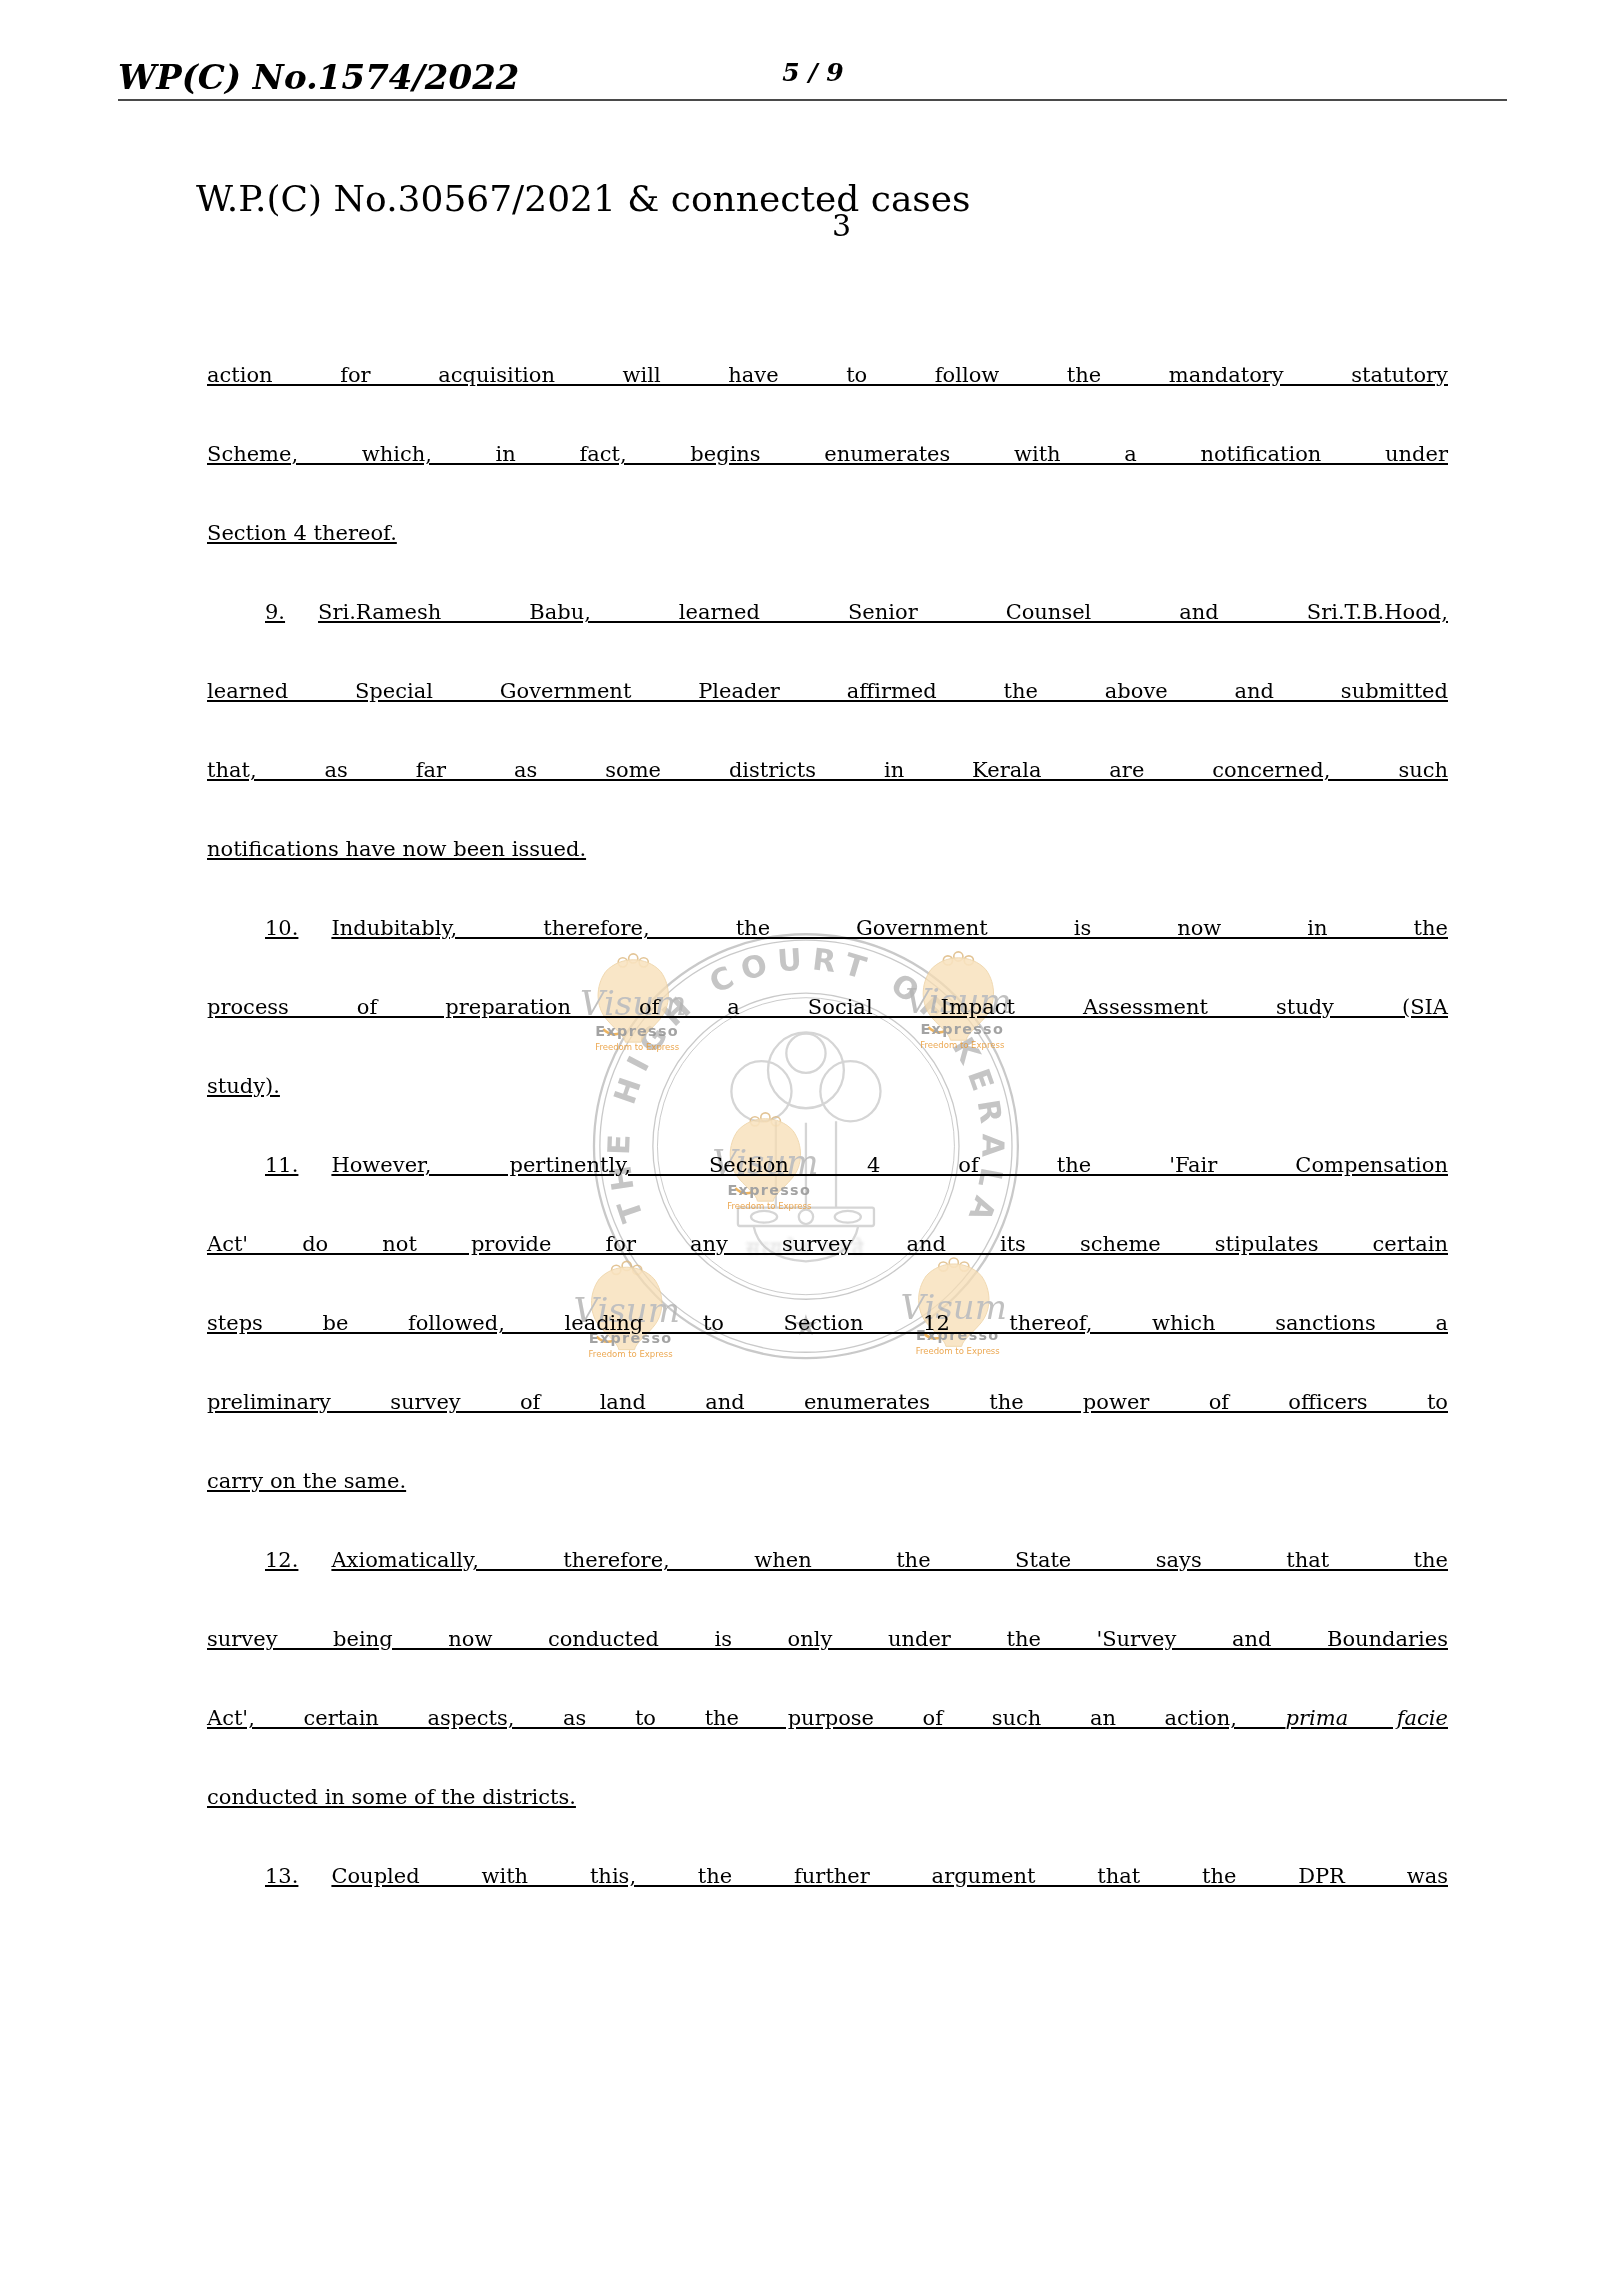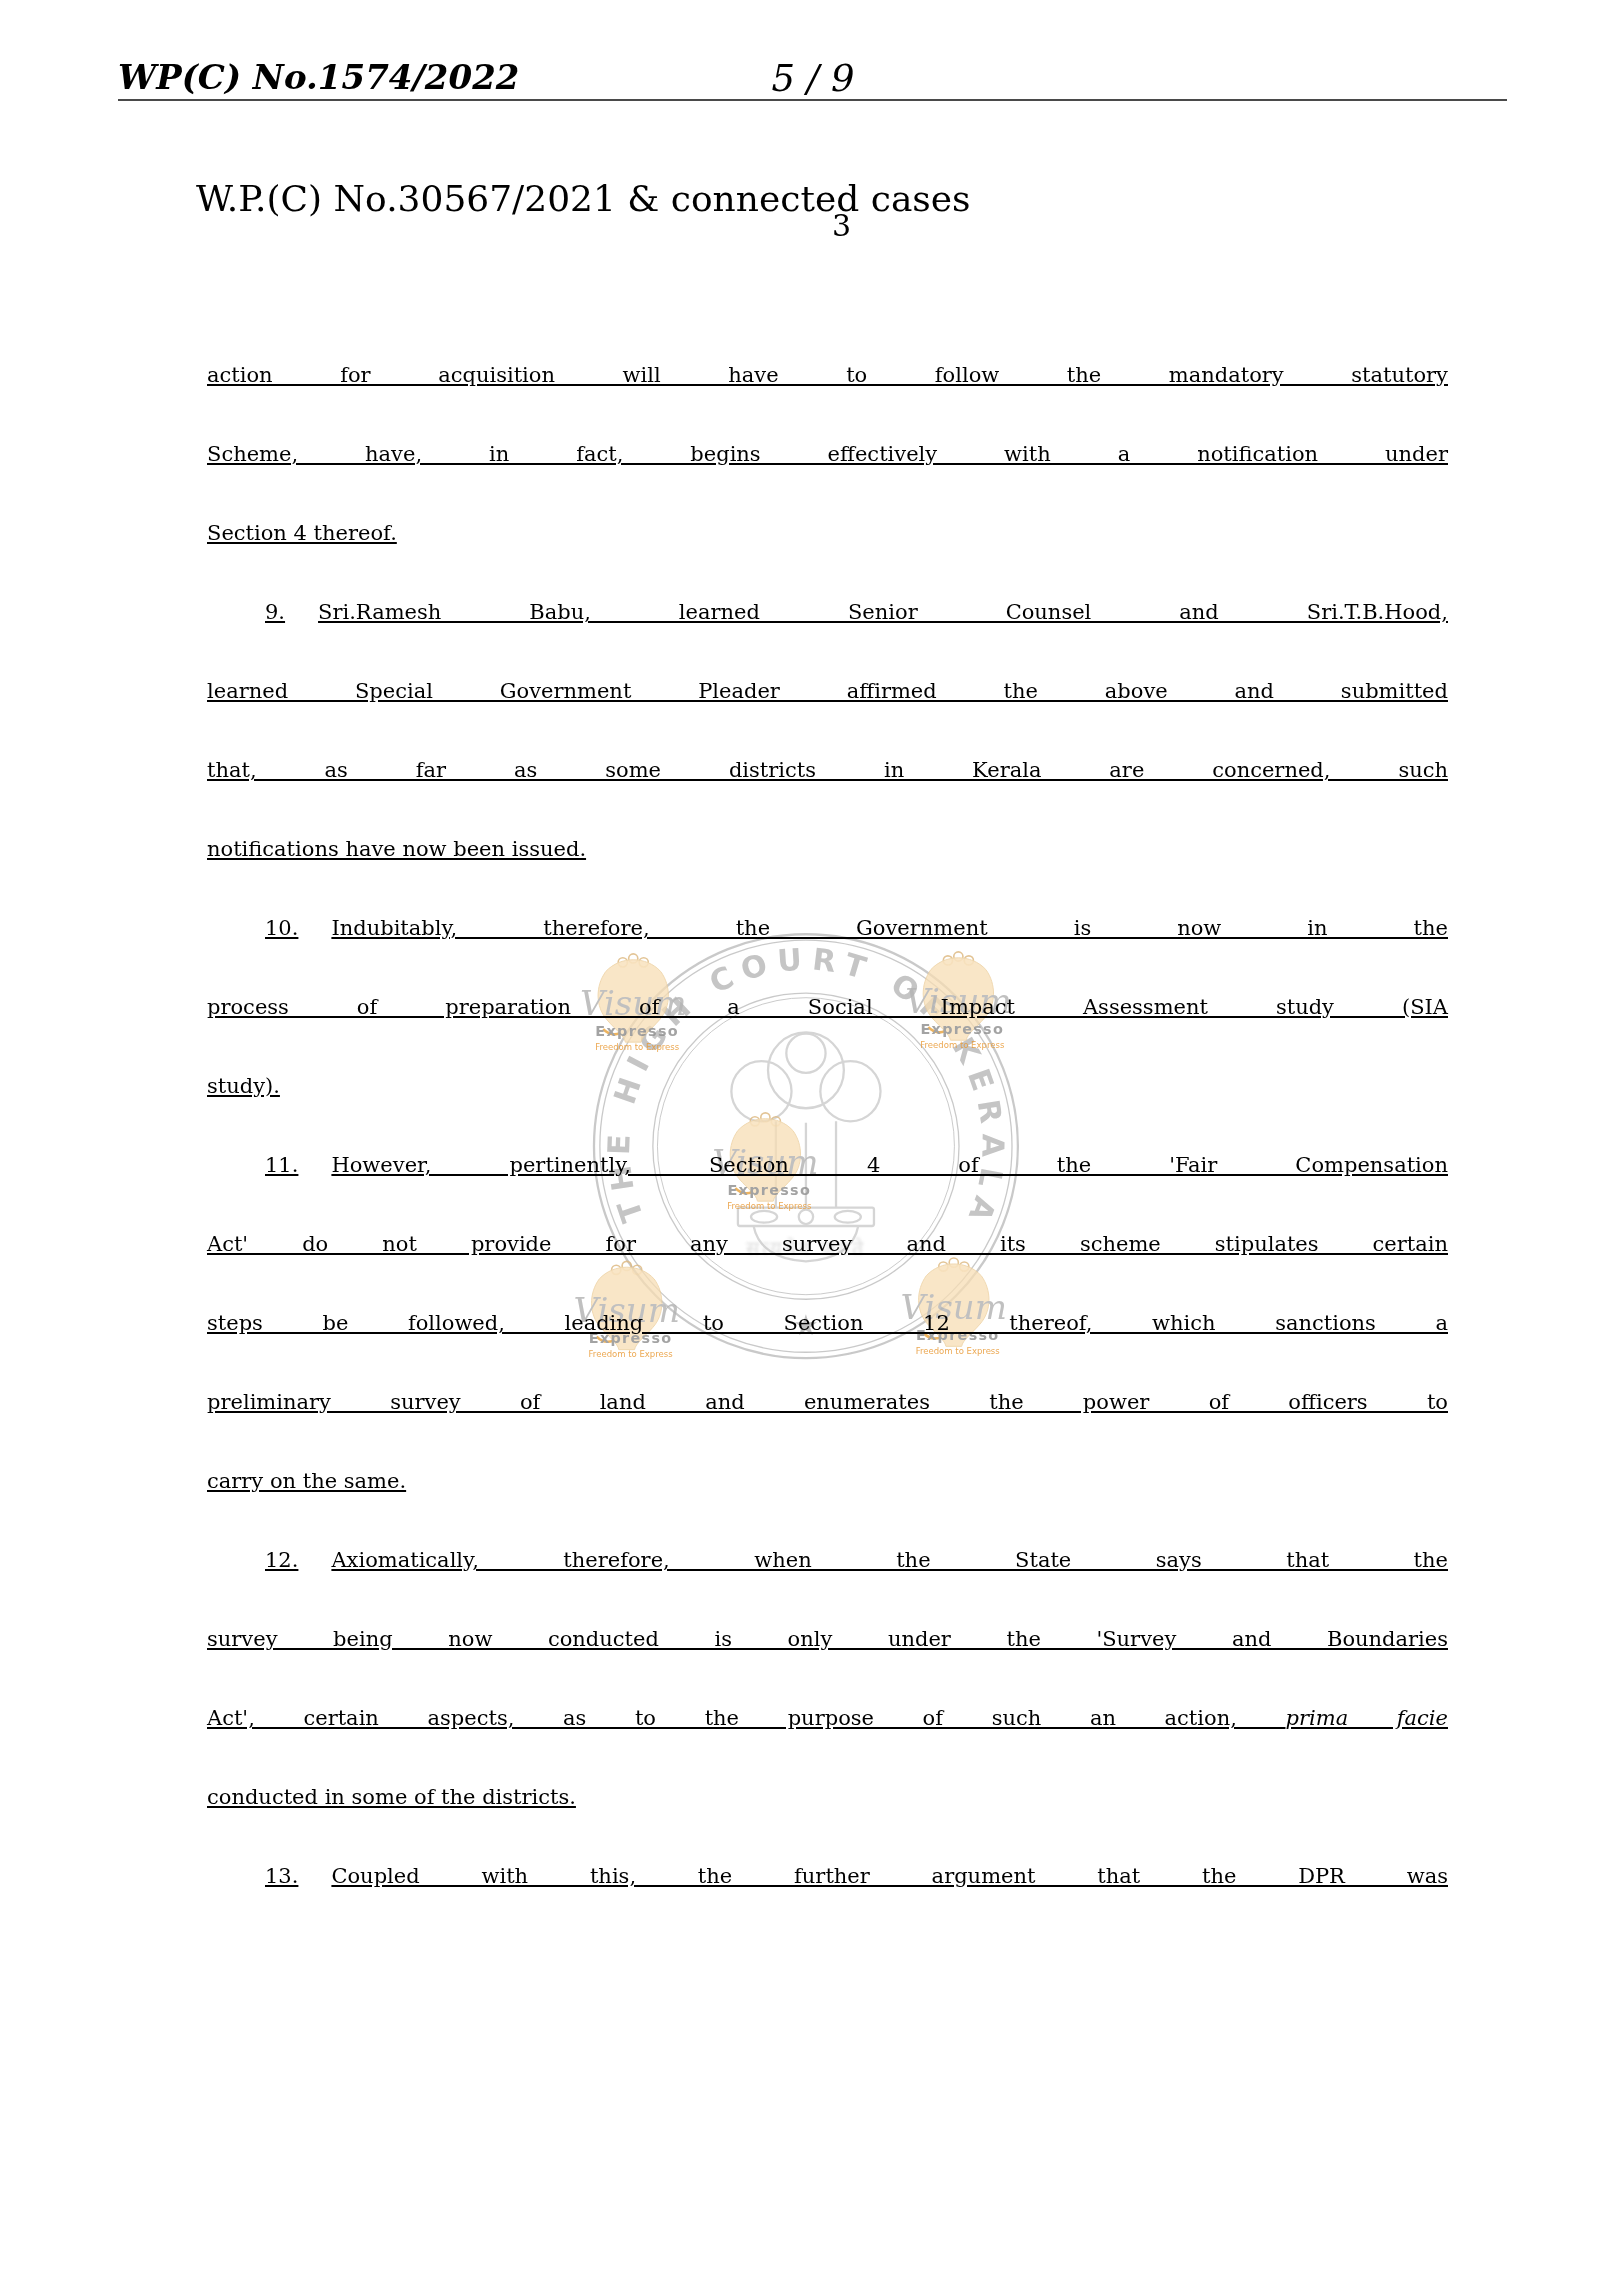--- a/index.html
+++ b/index.html
@@ -11,21 +11,21 @@
     color:#000;
     overflow:hidden;
   }
   .watermark-svg{position:absolute;left:0;top:0;z-index:0;}
   .hdr-left{
     position:absolute;left:118px;top:60px;
     font-size:34px;font-weight:bold;font-style:italic;line-height:1;
   }
   .hdr-center{
     position:absolute;left:715px;top:60px;width:196px;text-align:center;
-    font-size:37px;font-weight:normal;font-style:italic;line-height:1;
+    font-size:25px;font-weight:bold;font-style:italic;line-height:1;
   }
   .hdr-rule{
     position:absolute;left:118px;top:99px;width:1389px;height:2px;
     background:#4a4a4a;
   }
   .subheader{
     position:absolute;left:196px;top:181px;
     font-size:36px;line-height:1;z-index:1;
   }
   .pagenum{
@@ -103,21 +103,21 @@
 
   <div class="hdr-left">WP(C) No.1574/2022</div>
   <div class="hdr-center">5 / 9</div>
   <div class="hdr-rule"></div>
 
   <div class="subheader">W.P.(C) No.30567/2021 &amp; connected cases</div>
   <div class="pagenum">3</div>
 
   <div class="body-text" id="body-text">
       <div class="line just"><span>action for acquisition will have to follow the mandatory statutory</span></div>
-      <div class="line just"><span>Scheme, have, in fact, begins effectively with a notification under</span></div>
+      <div class="line just"><span>Scheme, which, in fact, begins enumerates with a notification under</span></div>
       <div class="line"><span>Section 4 thereof.</span></div>
       <div class="line just indent"><span>9.</span><span class="tab"></span><span>Sri.Ramesh Babu, learned Senior Counsel and Sri.T.B.Hood,</span></div>
       <div class="line just"><span>learned Special Government Pleader affirmed the above and submitted</span></div>
       <div class="line just"><span>that, as far as some districts in Kerala are concerned, such</span></div>
       <div class="line"><span>notifications have now been issued.</span></div>
       <div class="line just indent"><span>10.</span><span class="tab"></span><span>Indubitably, therefore, the Government is now in the</span></div>
       <div class="line just"><span>process of preparation of a Social Impact Assessment study (SIA</span></div>
       <div class="line"><span>study).</span></div>
       <div class="line just indent"><span>11.</span><span class="tab"></span><span>However, pertinently, Section 4 of the 'Fair Compensation</span></div>
       <div class="line just"><span>Act' do not provide for any survey and its scheme stipulates certain</span></div>

